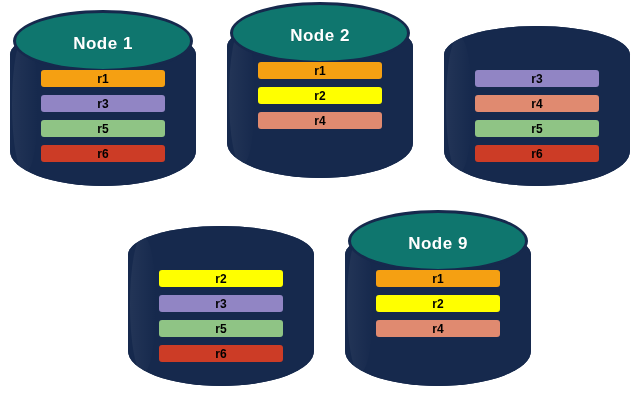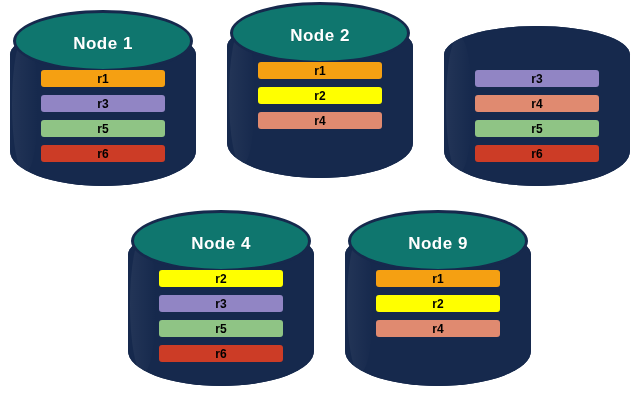--- a/index.html
+++ b/index.html
@@ -162,23 +162,20 @@
         <div class="bar" style="background: rgb(143, 196, 133);">
           <span class="bar-label">r5</span>
         </div>
         <div class="bar" style="background: rgb(204, 60, 38);">
           <span class="bar-label">r6</span>
         </div>
       </div>
     </div>
     <div class="node" style="left: 128px; top: 208px;">
       <div class="body"></div>
-      <div class="top">
-        <span class="top-label">Node  4</span>
-      </div>
       <div class="bars">
         <div class="bar" style="background: rgb(255, 255, 0);">
           <span class="bar-label">r2</span>
         </div>
         <div class="bar" style="background: rgb(145, 133, 196);">
           <span class="bar-label">r3</span>
         </div>
         <div class="bar" style="background: rgb(143, 196, 133);">
           <span class="bar-label">r5</span>
         </div>

